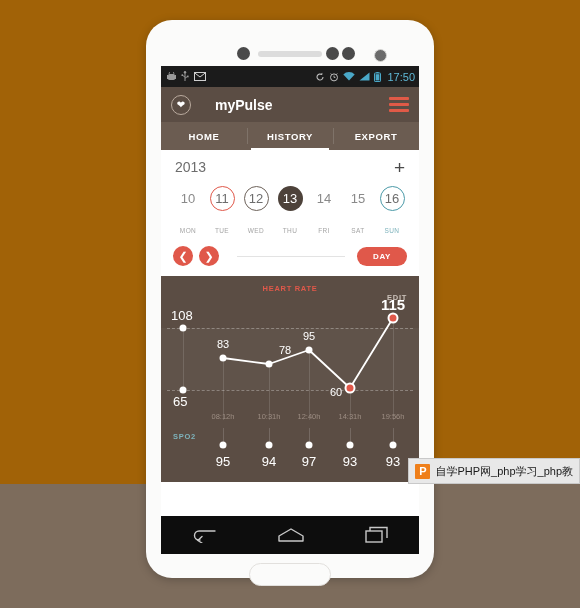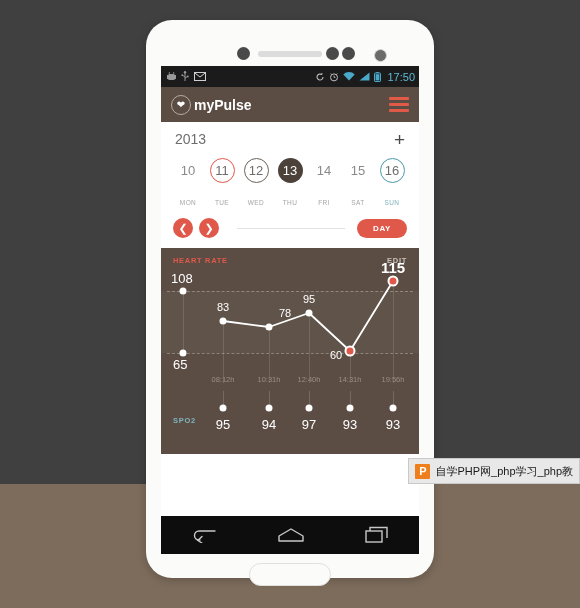--- a/index.html
+++ b/index.html
@@ -2,21 +2,21 @@
 <html><head>
 <meta charset="utf-8">
 <style>
   * { box-sizing: border-box; margin: 0; padding: 0; }
   html, body {
     width: 580px; height: 608px;
     background: #7d6c5c;
     font-family: "Liberation Sans", sans-serif;
     overflow: hidden;
   }
-  #root { position: relative; width: 580px; height: 484px; background: #404040; }
+  #root { position: relative; width: 580px; height: 484px; background: #a16207; }
 
   
   .phone {
     position: absolute; left: 146px; top: 20px;
     width: 288px; height: 558px;
     background: #fbfbfa;
     border-radius: 26px;
     box-shadow: 0 2px 10px rgba(0,0,0,0.22);
   }
   .phone-top {
@@ -57,21 +57,21 @@
   
   .appbar {
     height: 35px; background: #5b4d44; display: flex; align-items: center;
     padding: 0 10px;
   }
   .logo-circle {
     width: 20px; height: 20px; border-radius: 50%;
     border: 1.5px solid #b9aa9e; display: flex; align-items: center;
     justify-content: center; color: #ffffff; font-size: 10px; line-height: 1;
   }
-  .app-title { color: #ffffff; font-size: 14px; font-weight: bold; margin-left: 3px; }
+  .app-title { color: #ffffff; font-size: 14px; font-weight: bold; margin-left: 24px; }
   .hamburger { margin-left: auto; display: flex; flex-direction: column; gap: 3px; cursor: pointer; }
   .hamburger span { display: block; width: 20px; height: 3px; background: #e05a47; border-radius: 1px; }
 
   
   .tabs { height: 28px; background: #6b5c51; display: flex; }
   .tab {
     flex: 1; display: flex; align-items: center; justify-content: center;
     color: #ffffff; font-size: 9.5px; font-weight: bold; letter-spacing: 0.6px;
     position: relative;
   }
@@ -117,21 +117,21 @@
   .nav-line { flex: 1; height: 1px; background: #e3e3e3; margin: 0 12px; }
   .day-pill {
     background: #e0584a; color: #fff; font-size: 8px; font-weight: bold;
     letter-spacing: 0.6px; border-radius: 11px; padding: 5px 16px; cursor: pointer;
   }
 
   
   .chartcard {
     background: #5b4d44; height: 206px; position: relative; padding: 0;
   }
-  .chart-head { display: flex; align-items: center; padding: 8px 12px 0 12px; }
+  .chart-head { display: flex; align-items: center; padding: 8px 12px 0 12px; flex-direction: column; }
   .chart-title { color: #e0584a; font-size: 7.5px; font-weight: bold; letter-spacing: 0.7px; }
   .chart-edit { margin-left: auto; color: #ccc2ba; font-size: 7.5px; font-weight: bold; letter-spacing: 0.7px; cursor: pointer; }
 
   .plot { position: relative; height: 120px; margin-top: 4px; }
   .band { position: absolute; left: 0; right: 0; background: rgba(255,255,255,0.035); }
   .gridline { position: absolute; left: 6px; right: 6px; height: 0;
     border-top: 1px dashed rgba(255,255,255,0.30); }
   .vline { position: absolute; width: 1px; background: rgba(255,255,255,0.13); }
   .axis-top { position: absolute; color: #ffffff; font-size: 13px; }
   .axis-bot { position: absolute; color: #ffffff; font-size: 13px; }
@@ -139,21 +139,21 @@
     background: #ffffff; transform: translate(-50%,-50%); }
   .dot.hl { width: 11px; height: 11px; background: #e0584a;
     border: 2.5px solid #ffffff; }
   .dot-label { position: absolute; color: #ffffff; font-size: 11px;
     transform: translateX(-50%); }
   .dot-label.big { font-size: 15px; font-weight: bold; }
   .timelab { position: absolute; color: #9c8d83; font-size: 7.5px;
     transform: translateX(-50%); }
 
   .spo2row { position: relative; height: 52px; margin-top: 2px; }
-  .spo2-title { position: absolute; left: 12px; top: 25px; color: #7eb3bc;
+  .spo2-title { position: absolute; left: 12px; top: 4px; color: #7eb3bc;
     font-size: 7.5px; font-weight: bold; letter-spacing: 0.7px; }
   .spo2-stem { position: absolute; width: 1px; background: rgba(255,255,255,0.16); }
   .spo2-dot { position: absolute; width: 7px; height: 7px; border-radius: 50%;
     background: #ffffff; transform: translate(-50%,-50%); }
   .spo2-val { position: absolute; color: #ffffff; font-size: 13px; transform: translateX(-50%); }
 
   
   .navbar {
     position: absolute; left: 0; bottom: 0; width: 258px; height: 38px;
     background: #0d0d0d; display: flex; align-items: center; justify-content: space-around;
@@ -252,20 +252,25 @@
       <div class="appbar">
         <div class="logo-circle">❤</div>
         <div class="app-title">myPulse</div>
         <div class="hamburger">
           <span></span>
           <span></span>
           <span></span>
         </div>
       </div>
 
+      <div class="tabs">
+        <div class="tab">HOME</div>
+        <div class="tab active">HISTORY</div>
+        <div class="tab">EXPORT</div>
+      </div>
 
       <div class="yearrow">
         <div class="year">2013</div>
         <div class="plus">+</div>
       </div>
 
       <div class="daystrip">
         <div class="day">
           <div class="daynum">10</div>
           <div class="dayname">MON</div>

